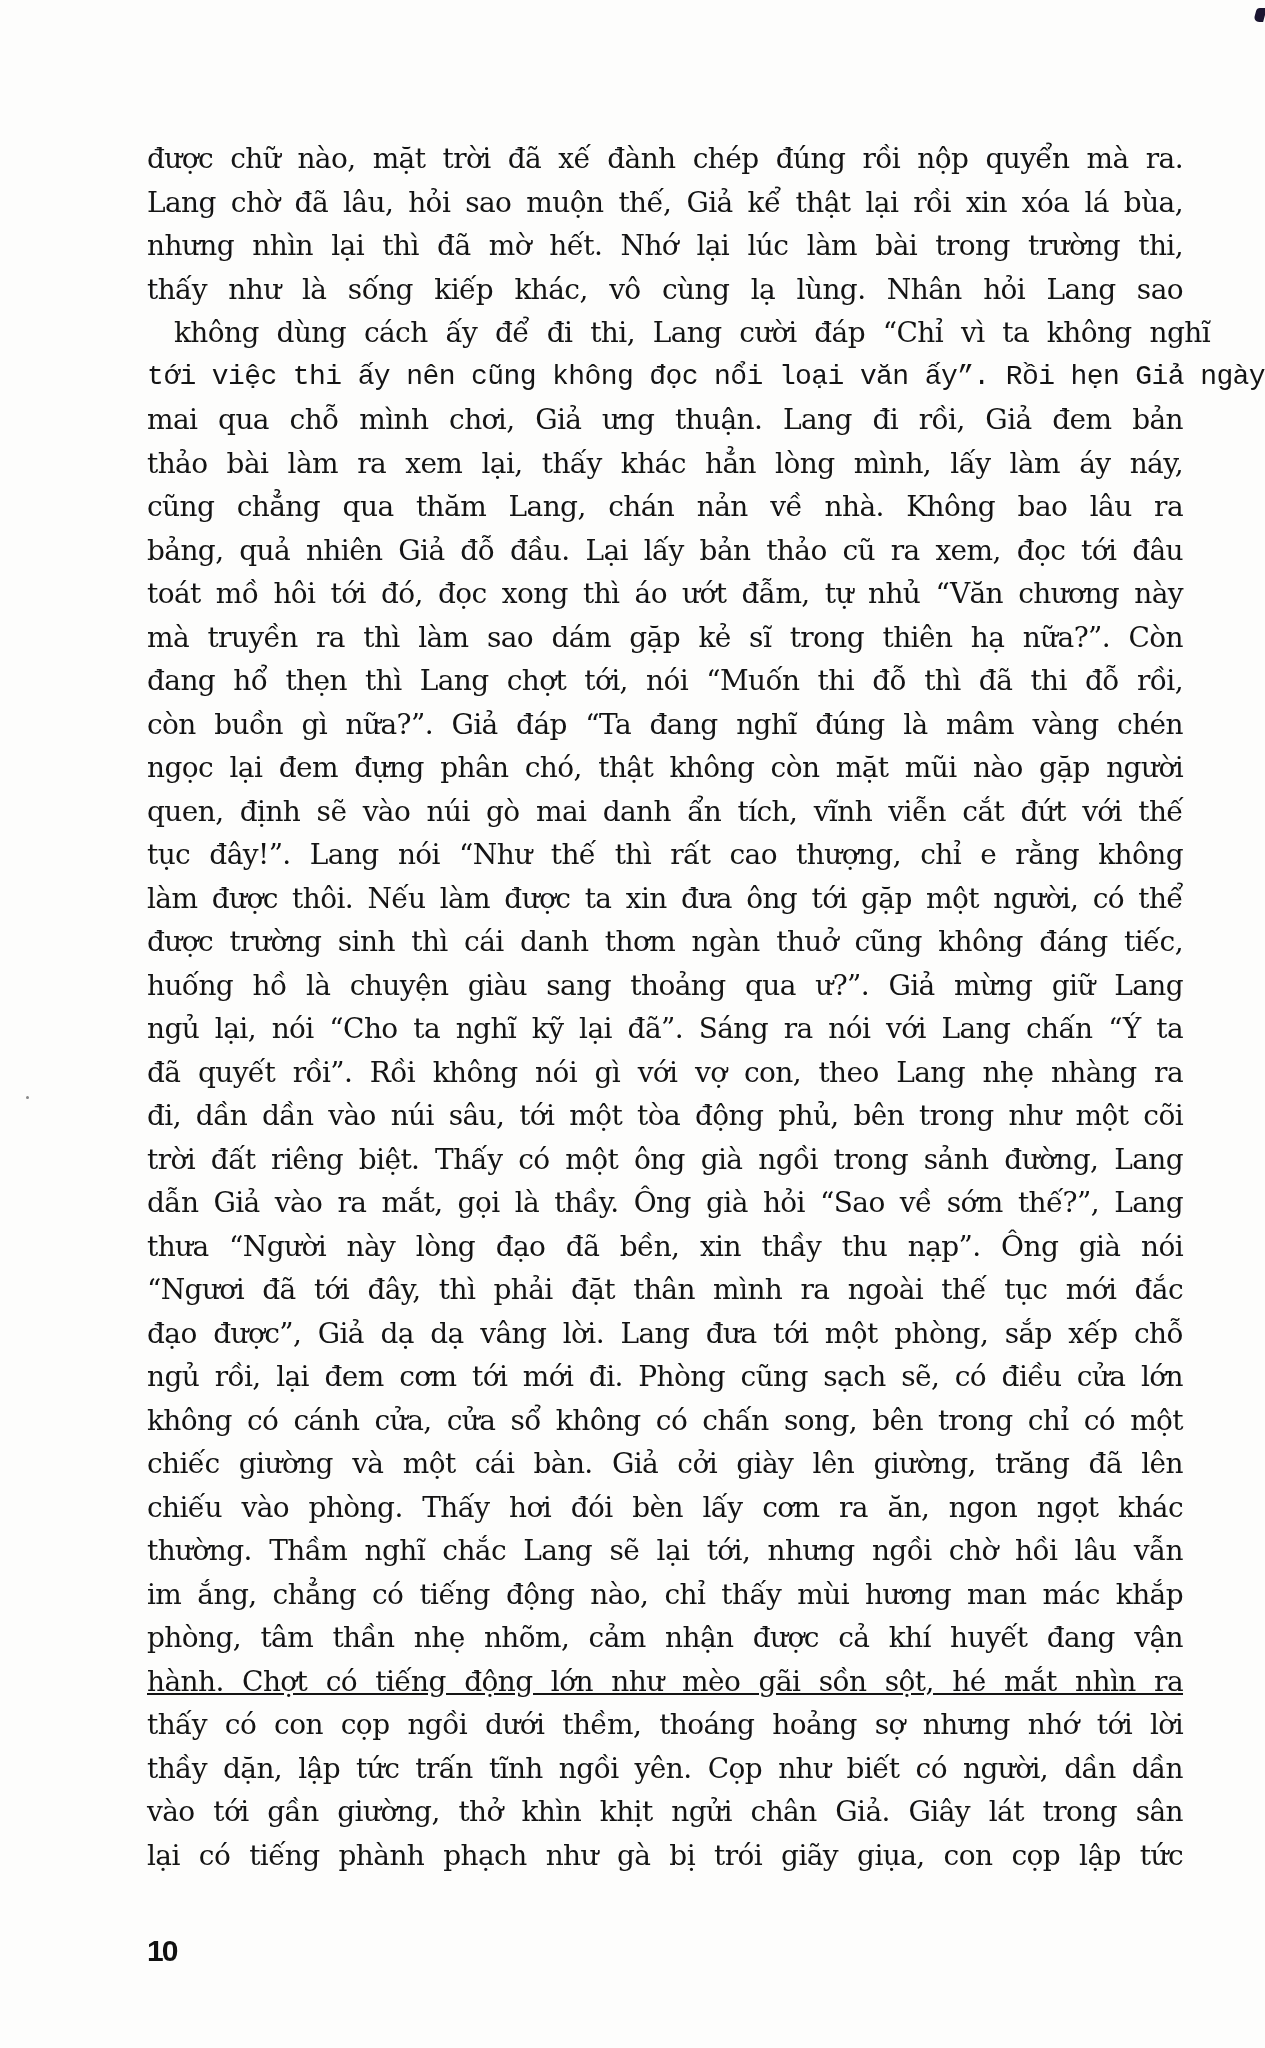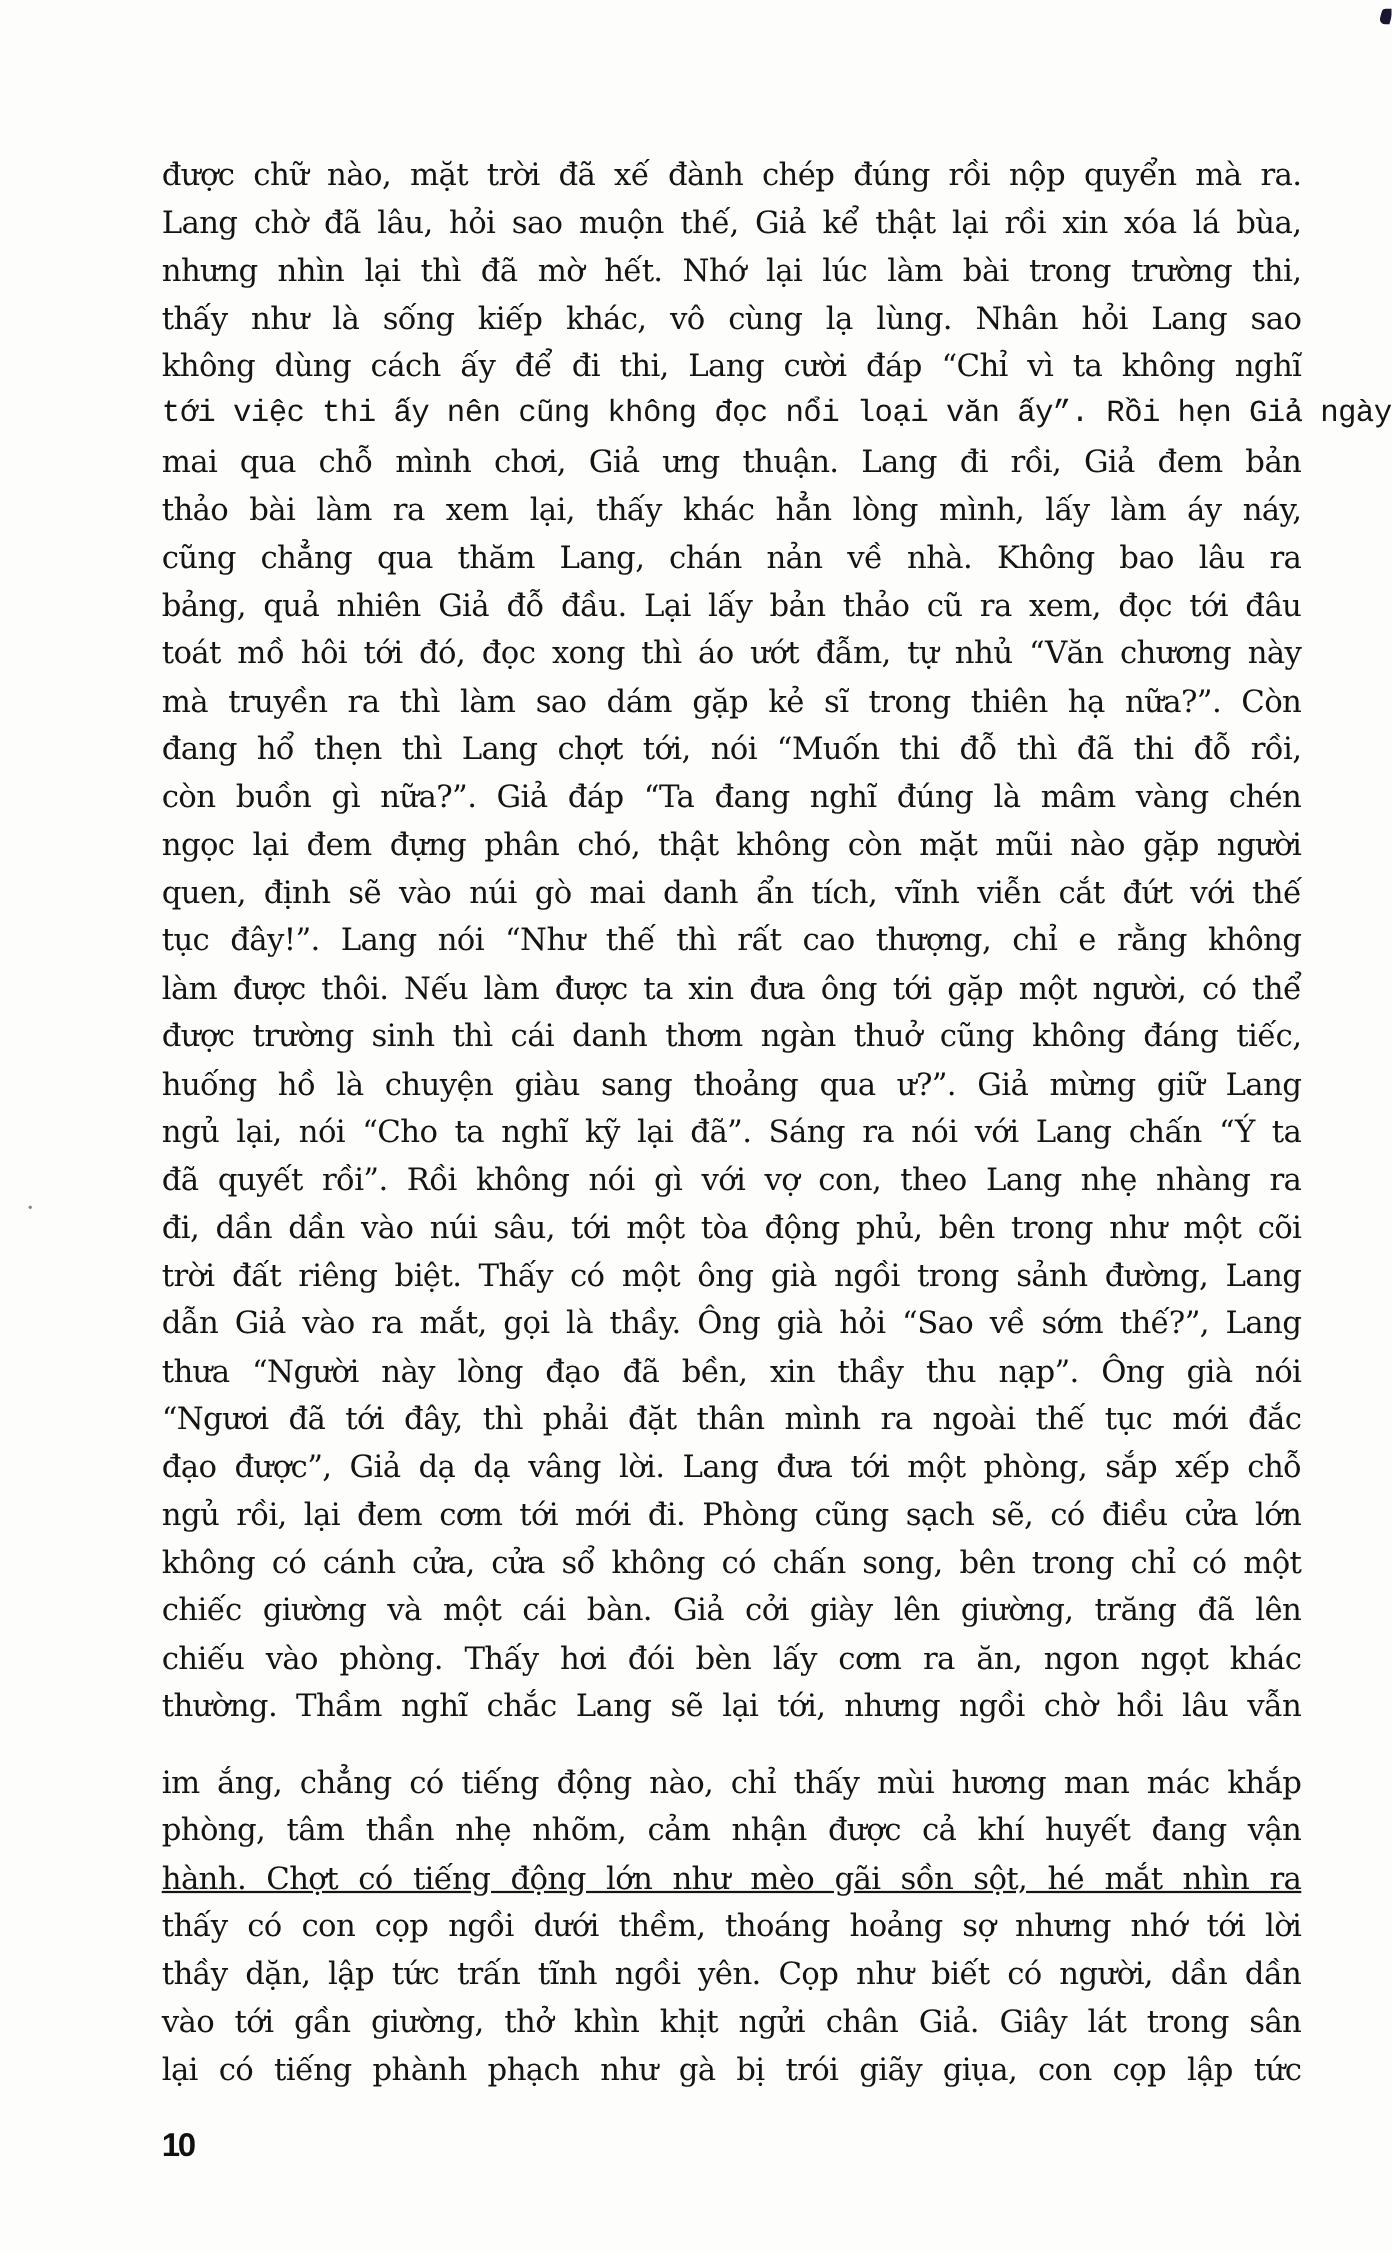--- a/index.html
+++ b/index.html
@@ -53,21 +53,21 @@
 
 <div class="page">
   <div class="corner-mark"></div>
   <div class="speck" style="left:26px; top:1092px;"></div>
 
   <div class="text-block">
     <span class="line" style="text-align-last: justify; display: block; width: 1036px;">được chữ nào, mặt trời đã xế đành chép đúng rồi nộp quyển mà ra.</span>
     <span class="line" style="text-align-last: justify; display: block; width: 1036px;">Lang chờ đã lâu, hỏi sao muộn thế, Giả kể thật lại rồi xin xóa lá bùa,</span>
     <span class="line" style="text-align-last: justify; display: block; width: 1036px;">nhưng nhìn lại thì đã mờ hết. Nhớ lại lúc làm bài trong trường thi,</span>
     <span class="line" style="text-align-last: justify; display: block; width: 1036px;">thấy như là sống kiếp khác, vô cùng lạ lùng. Nhân hỏi Lang sao</span>
-    <span class="line" style="text-align-last: justify; display: block; width: 1036px;">không dùng cách ấy để đi thi, Lang cười đáp “Chỉ vì ta không nghĩ</span>
+    <span class="line" style="text-align-last: justify; display: block; width: 1036px; margin-left: 27px;">không dùng cách ấy để đi thi, Lang cười đáp “Chỉ vì ta không nghĩ</span>
     <span class="line" style="text-align-last: justify; display: block; width: 1036px; font-family: Liberation Mono, monospace;">tới việc thi ấy nên cũng không đọc nổi loại văn ấy”. Rồi hẹn Giả ngày</span>
     <span class="line" style="text-align-last: justify; display: block; width: 1036px;">mai qua chỗ mình chơi, Giả ưng thuận. Lang đi rồi, Giả đem bản</span>
     <span class="line" style="text-align-last: justify; display: block; width: 1036px;">thảo bài làm ra xem lại, thấy khác hẳn lòng mình, lấy làm áy náy,</span>
     <span class="line" style="text-align-last: justify; display: block; width: 1036px;">cũng chẳng qua thăm Lang, chán nản về nhà. Không bao lâu ra</span>
     <span class="line" style="text-align-last: justify; display: block; width: 1036px;">bảng, quả nhiên Giả đỗ đầu. Lại lấy bản thảo cũ ra xem, đọc tới đâu</span>
     <span class="line" style="text-align-last: justify; display: block; width: 1036px;">toát mồ hôi tới đó, đọc xong thì áo ướt đẫm, tự nhủ “Văn chương này</span>
     <span class="line" style="text-align-last: justify; display: block; width: 1036px;">mà truyền ra thì làm sao dám gặp kẻ sĩ trong thiên hạ nữa?”. Còn</span>
     <span class="line" style="text-align-last: justify; display: block; width: 1036px;">đang hổ thẹn thì Lang chợt tới, nói “Muốn thi đỗ thì đã thi đỗ rồi,</span>
     <span class="line" style="text-align-last: justify; display: block; width: 1036px;">còn buồn gì nữa?”. Giả đáp “Ta đang nghĩ đúng là mâm vàng chén</span>
     <span class="line" style="text-align-last: justify; display: block; width: 1036px;">ngọc lại đem đựng phân chó, thật không còn mặt mũi nào gặp người</span>
@@ -82,21 +82,21 @@
     <span class="line" style="text-align-last: justify; display: block; width: 1036px;">trời đất riêng biệt. Thấy có một ông già ngồi trong sảnh đường, Lang</span>
     <span class="line" style="text-align-last: justify; display: block; width: 1036px;">dẫn Giả vào ra mắt, gọi là thầy. Ông già hỏi “Sao về sớm thế?”, Lang</span>
     <span class="line" style="text-align-last: justify; display: block; width: 1036px;">thưa “Người này lòng đạo đã bền, xin thầy thu nạp”. Ông già nói</span>
     <span class="line" style="text-align-last: justify; display: block; width: 1036px;">“Ngươi đã tới đây, thì phải đặt thân mình ra ngoài thế tục mới đắc</span>
     <span class="line" style="text-align-last: justify; display: block; width: 1036px;">đạo được”, Giả dạ dạ vâng lời. Lang đưa tới một phòng, sắp xếp chỗ</span>
     <span class="line" style="text-align-last: justify; display: block; width: 1036px;">ngủ rồi, lại đem cơm tới mới đi. Phòng cũng sạch sẽ, có điều cửa lớn</span>
     <span class="line" style="text-align-last: justify; display: block; width: 1036px;">không có cánh cửa, cửa sổ không có chấn song, bên trong chỉ có một</span>
     <span class="line" style="text-align-last: justify; display: block; width: 1036px;">chiếc giường và một cái bàn. Giả cởi giày lên giường, trăng đã lên</span>
     <span class="line" style="text-align-last: justify; display: block; width: 1036px;">chiếu vào phòng. Thấy hơi đói bèn lấy cơm ra ăn, ngon ngọt khác</span>
     <span class="line" style="text-align-last: justify; display: block; width: 1036px;">thường. Thầm nghĩ chắc Lang sẽ lại tới, nhưng ngồi chờ hồi lâu vẫn</span>
-    <span class="line" style="text-align-last: justify; display: block; width: 1036px; margin-top: 26px;">im ắng, chẳng có tiếng động nào, chỉ thấy mùi hương man mác khắp</span>
+    <span class="line" style="text-align-last: justify; display: block; width: 1036px;">im ắng, chẳng có tiếng động nào, chỉ thấy mùi hương man mác khắp</span>
     <span class="line" style="text-align-last: justify; display: block; width: 1036px;">phòng, tâm thần nhẹ nhõm, cảm nhận được cả khí huyết đang vận</span>
     <span class="line" style="text-align-last: justify; display: block; width: 1036px; text-decoration: underline;">hành. Chợt có tiếng động lớn như mèo gãi sồn sột, hé mắt nhìn ra</span>
     <span class="line" style="text-align-last: justify; display: block; width: 1036px;">thấy có con cọp ngồi dưới thềm, thoáng hoảng sợ nhưng nhớ tới lời</span>
     <span class="line" style="text-align-last: justify; display: block; width: 1036px;">thầy dặn, lập tức trấn tĩnh ngồi yên. Cọp như biết có người, dần dần</span>
     <span class="line" style="text-align-last: justify; display: block; width: 1036px;">vào tới gần giường, thở khìn khịt ngửi chân Giả. Giây lát trong sân</span>
     <span class="line" style="text-align-last: justify; display: block; width: 1036px;">lại có tiếng phành phạch như gà bị trói giãy giụa, con cọp lập tức</span>
   </div>
 
   <div class="page-number">10</div>
 </div>

